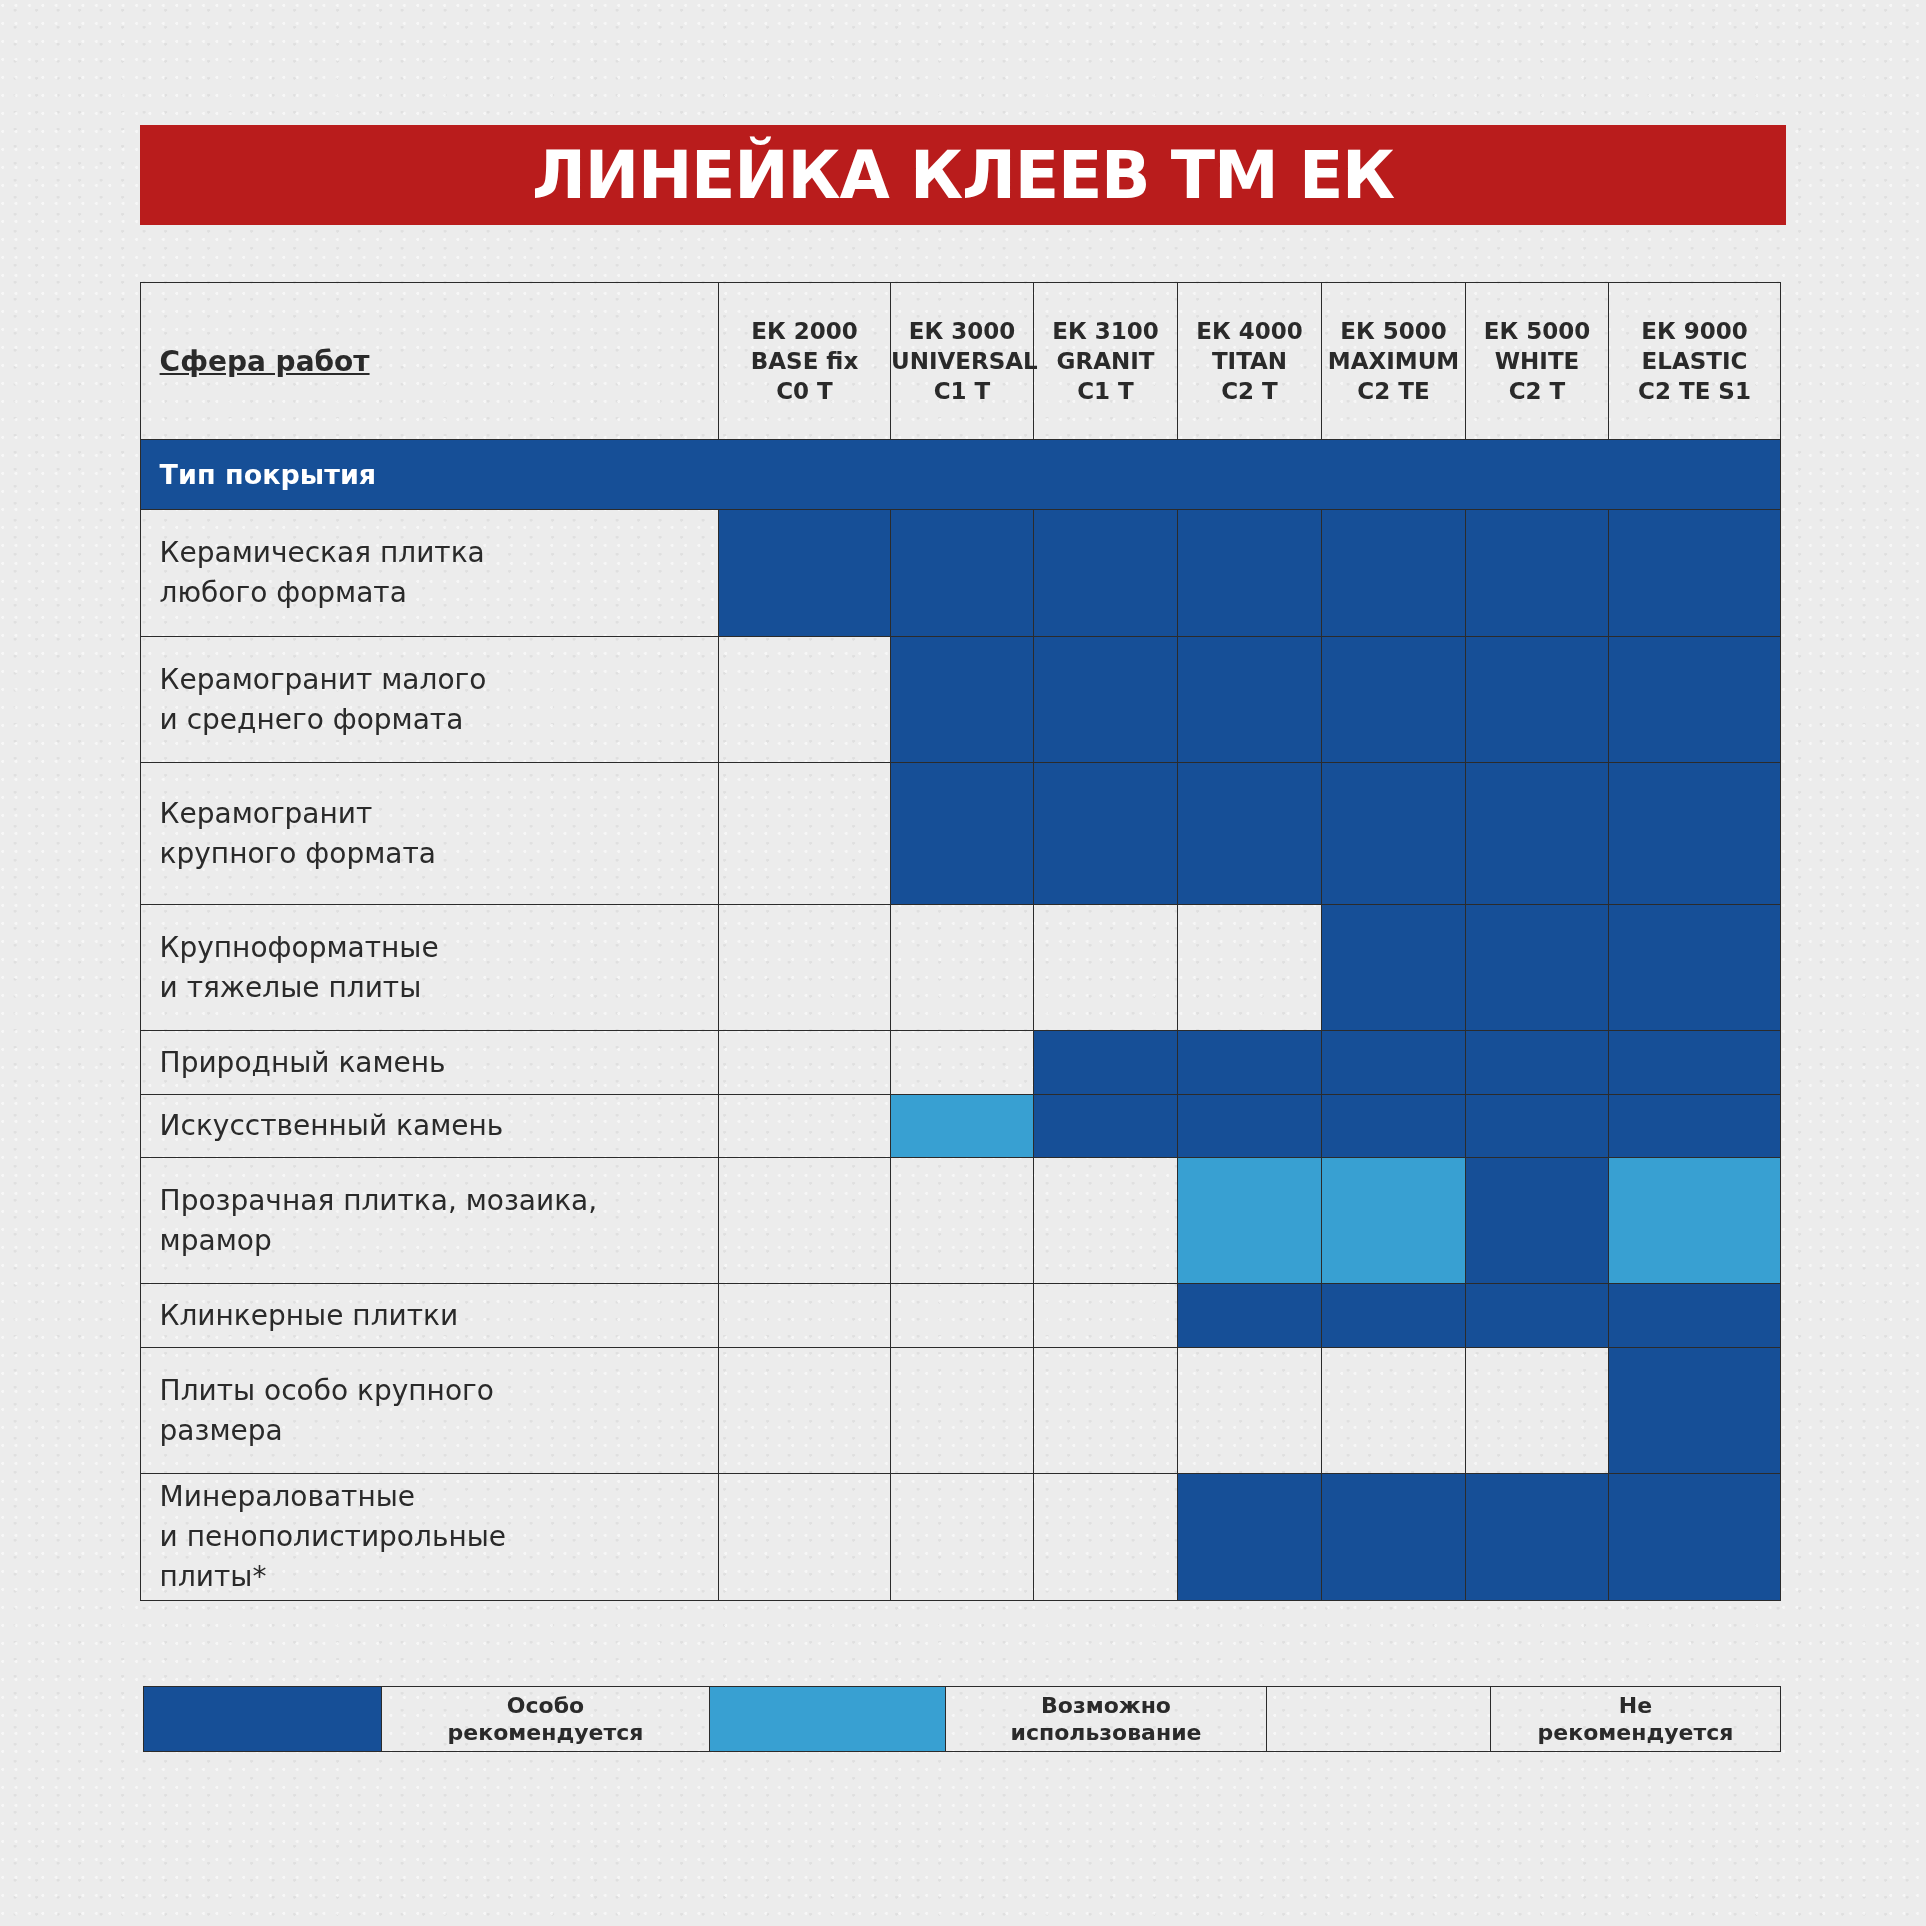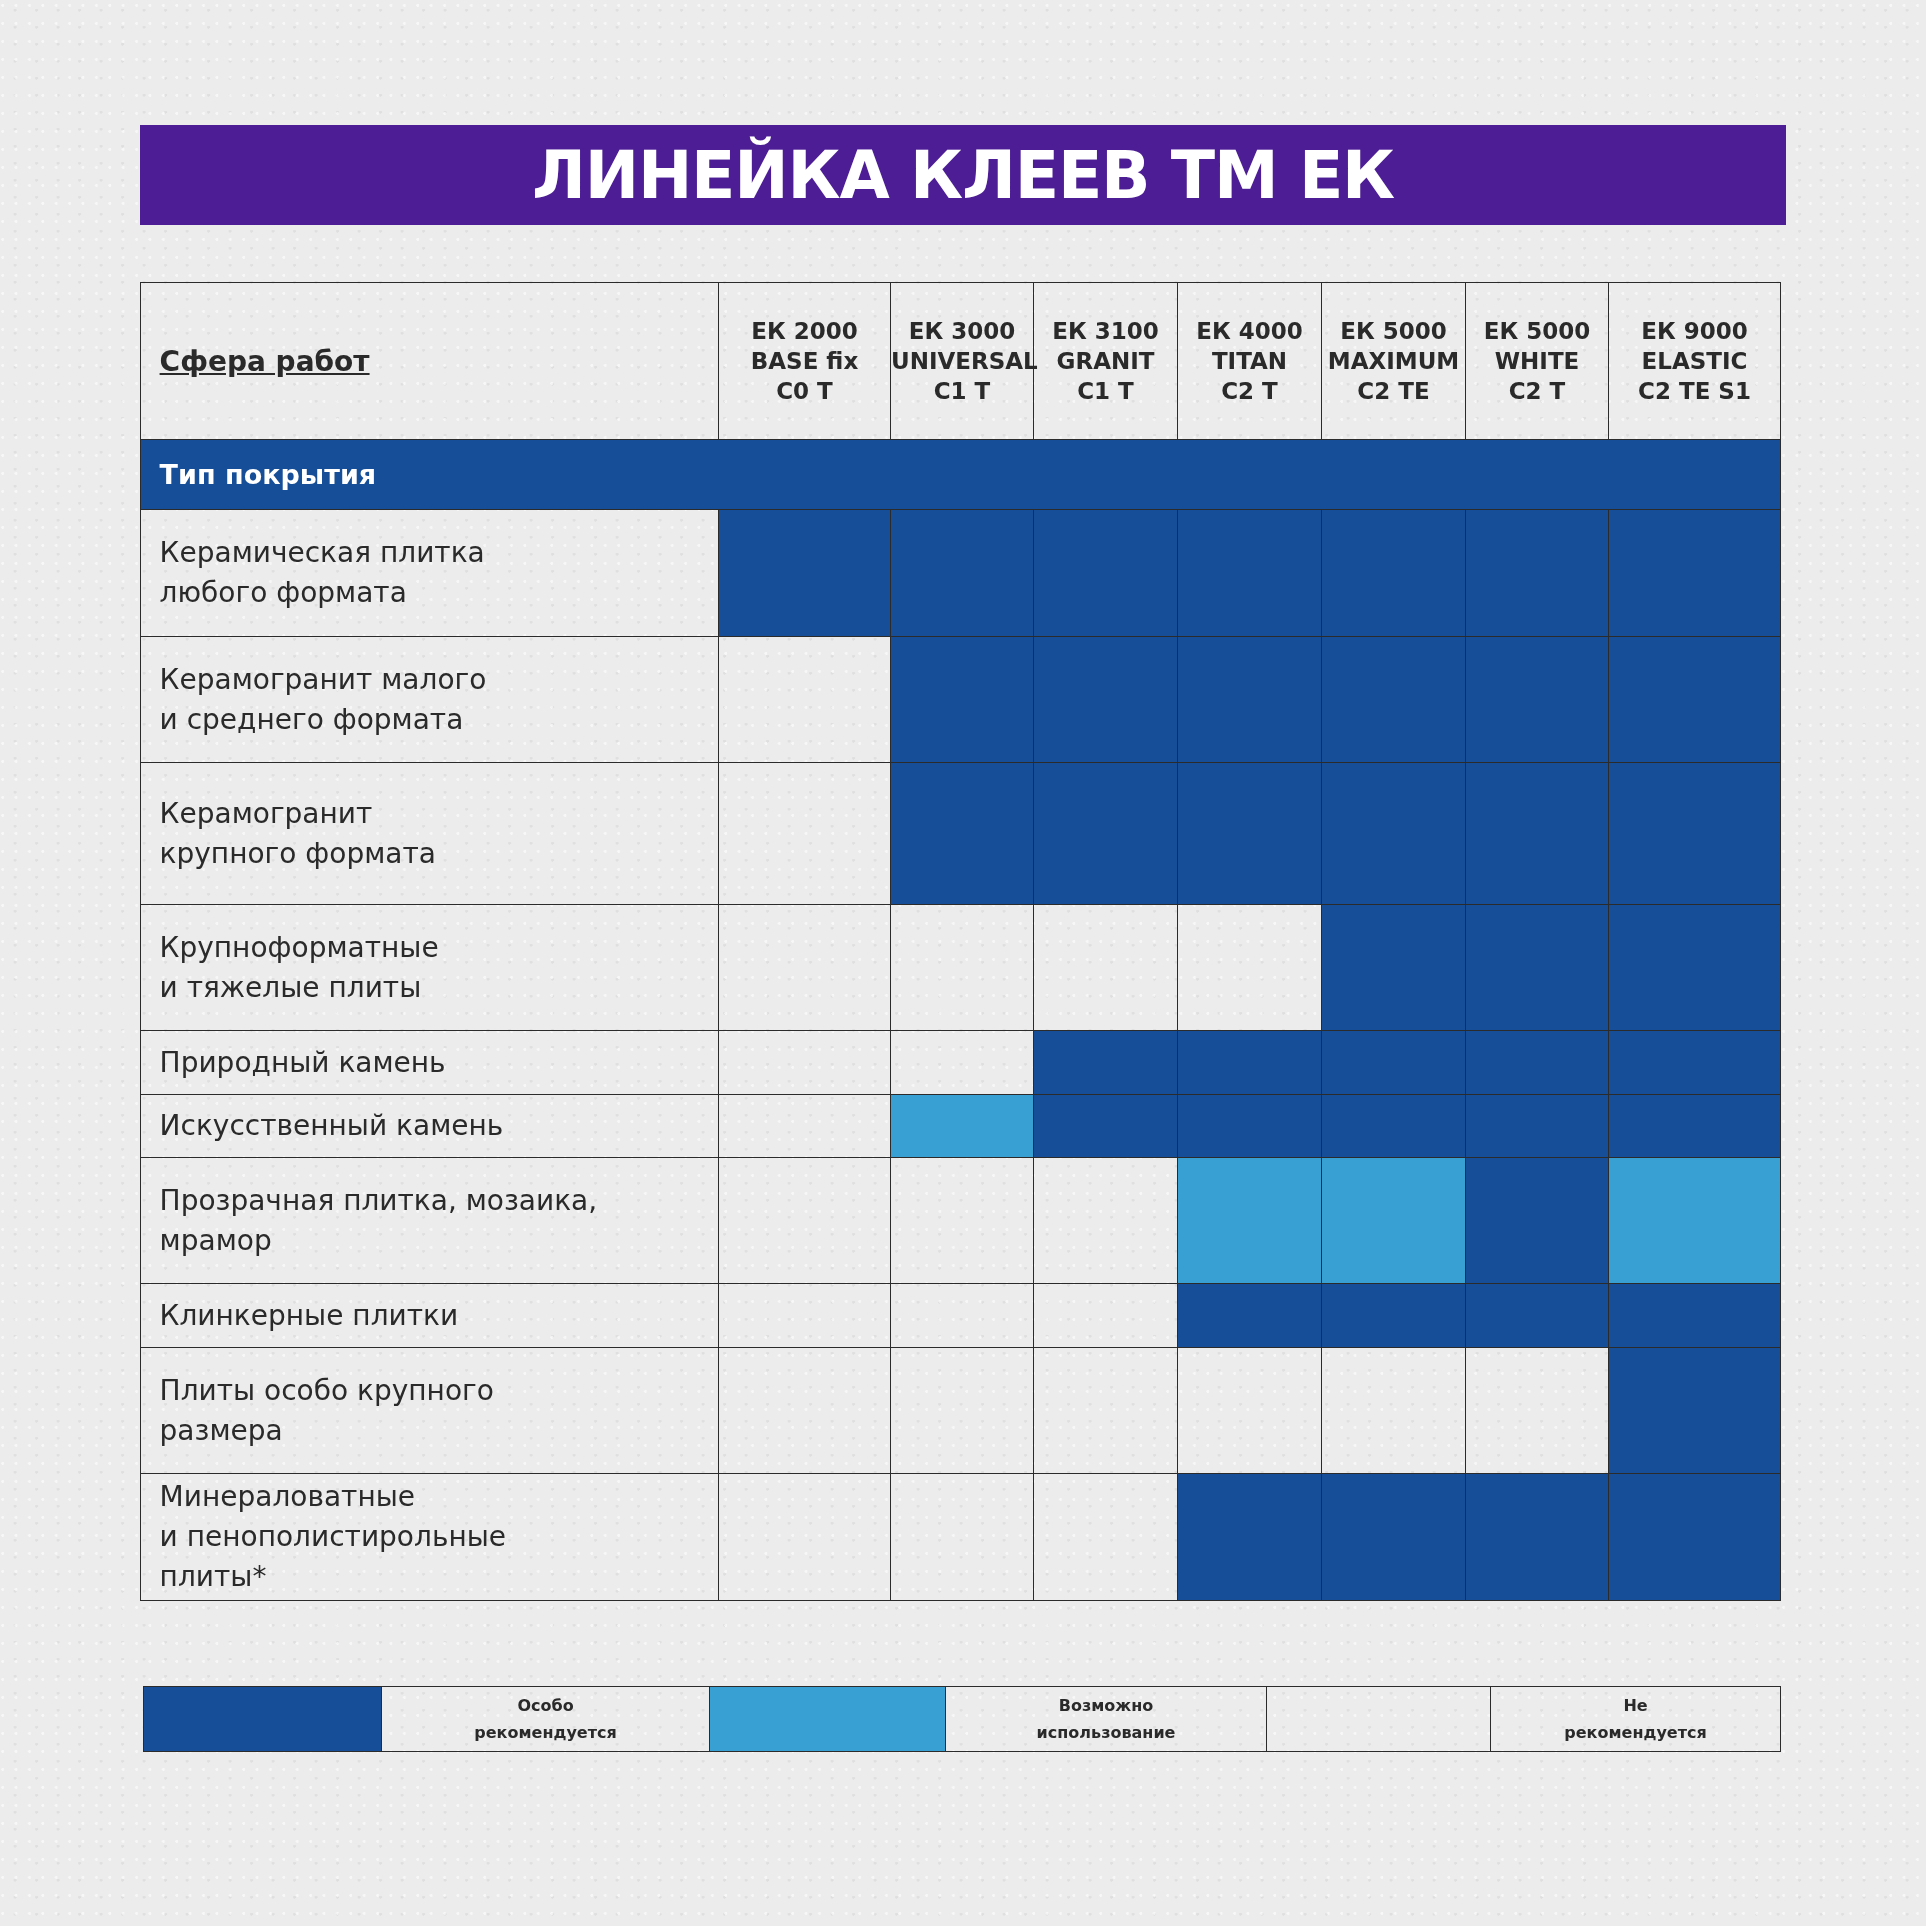--- a/index.html
+++ b/index.html
@@ -7,21 +7,21 @@
     width:1926px; height:1926px; position:relative; overflow:hidden;
     background:#ececec;
     background-image:
       radial-gradient(circle at 20% 30%, rgba(255,255,255,0.6) 0 1.2px, transparent 1.7px),
       radial-gradient(circle at 70% 60%, rgba(200,200,200,0.35) 0 1.2px, transparent 1.7px);
     background-size: 13.4px 18px, 21.5px 17px;
     font-family:"Liberation Sans", sans-serif;
   }
   .title-band {
     position:absolute; left:140px; top:125px; width:1646px; height:100px;
-    background:#4c1d95; color:#fff; display:flex; align-items:center; justify-content:center;
+    background:#b91c1c; color:#fff; display:flex; align-items:center; justify-content:center;
     font-family:"DejaVu Sans", sans-serif; font-weight:bold; font-size:65px; letter-spacing:-1.2px;
   }
   table.matrix {
     position:absolute; left:140px; top:282px; border-collapse:collapse;
     table-layout:fixed; width:1641px;
   }
   table.matrix td, table.matrix th {
     border:1.7px solid #2b2b2b; padding:0; box-sizing:border-box;
   }
   .hdr-row { height:157px; }
@@ -31,21 +31,21 @@
   .band-row { height:70px; }
   .band-cell { background:#164F97; color:#fff; font-weight:bold; font-size:27px; text-align:left; padding-left:18.6px !important; font-family:"DejaVu Sans", sans-serif; }
   .row-label { text-align:left; padding-left:18.6px !important; font-size:28px; line-height:40px; color:#2a2a2a; font-family:"DejaVu Sans", sans-serif; }
   .cell-2 { background:#164F97; }
   .cell-1 { background:#38A0D2; }
   .cell-0 { background:transparent; }
   .legend {
     position:absolute; left:143px; top:1686px; width:1638px; height:66px;
     display:flex; border:1.7px solid #2b2b2b; box-sizing:border-box;
   }
-  .legend > div { border-right:1.2px solid #2b2b2b; box-sizing:border-box; display:flex; align-items:center; justify-content:center; text-align:center; font-weight:bold; font-size:16px; line-height:27px; color:#2a2a2a; font-family:"DejaVu Sans", sans-serif; }
+  .legend > div { border-right:1.2px solid #2b2b2b; box-sizing:border-box; display:flex; align-items:center; justify-content:center; text-align:center; font-weight:bold; font-size:22px; line-height:27px; color:#2a2a2a; font-family:"DejaVu Sans", sans-serif; }
   .legend > div:last-child { border-right:none; }
 </style>
 </head>
 <body>
 
 <div class="title-band">ЛИНЕЙКА КЛЕЕВ ТМ ЕК</div>
 
 <table class="matrix">
   <colgroup>
     <col style="width:578px">

